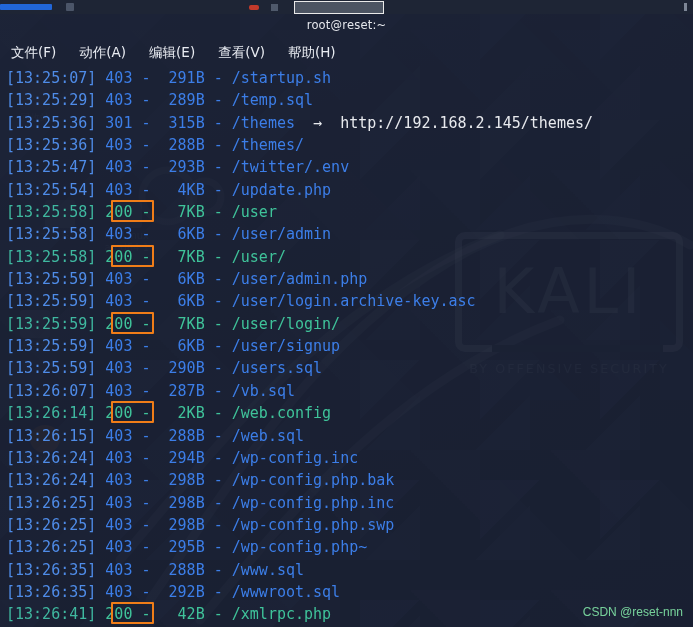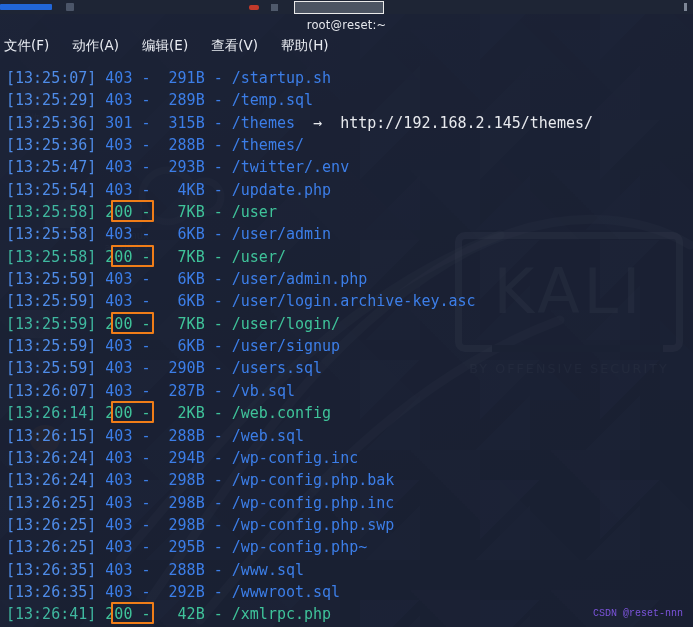--- a/index.html
+++ b/index.html
@@ -95,22 +95,22 @@
     justify-content: center;
     color: #e4e6eb;
     font-family: "DejaVu Sans", sans-serif;
     font-size: 11.5px;
     letter-spacing: .2px;
   }
 
   .menubar {
     height: 27px;
     display: flex;
-    align-items: flex-start;
-    padding-left: 1px;
+    align-items: flex-end;
+    padding-left: 8px;
     gap: 17px;
     color: #e9ecf2;
     font-family: "DejaVu Sans", sans-serif;
     font-size: 13.5px;
   }
   .menubar .mi { cursor: default; padding: 1px 3px; white-space: nowrap; }
 
   
   .log {
     position: relative;
@@ -197,23 +197,23 @@
     width: 30px; height: 28px;
     margin: 0 auto 2px;
     background: rgba(150,158,172,0.15);
     border-radius: 3px;
   }
 
   .csdn {
     position: absolute;
     right: 10px; bottom: 8px;
     z-index: 7;
-    color: #8b5cf6;
-    font-family: Liberation Mono, monospace;
-    font-size: 10px;
+    color: #86efac;
+    font-family: Liberation Sans, sans-serif;
+    font-size: 12px;
     opacity: .85;
   }
 </style>
 </head>
 <body>
 
 <div id="screen">
 
   <div class="wallpaper"></div>
 

